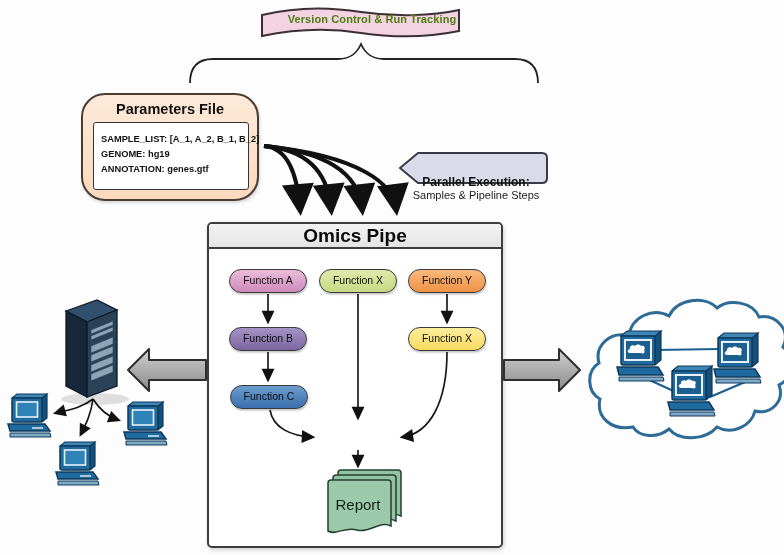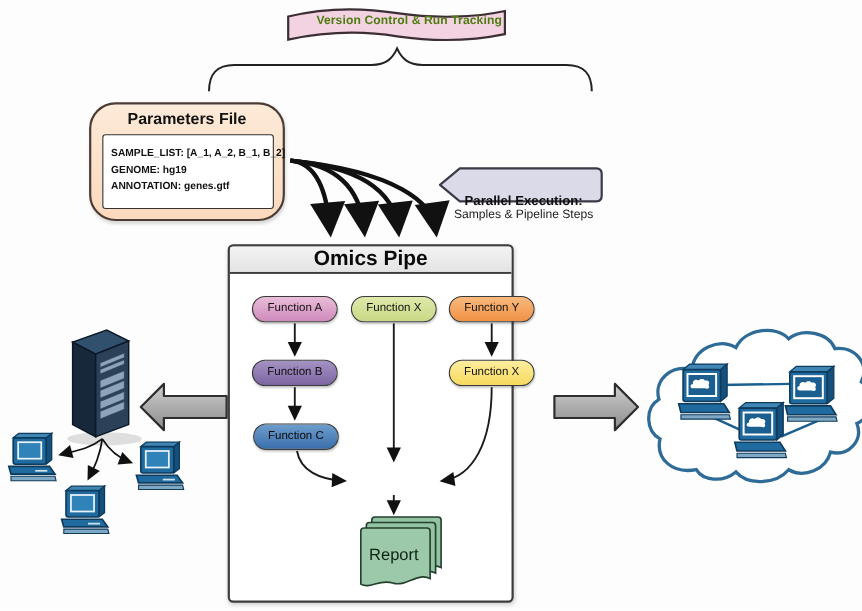--- a/index.html
+++ b/index.html
@@ -17,21 +17,21 @@
   .params-title{position:absolute;left:0;top:6px;width:100%;text-align:center;font-weight:bold;font-size:14.5px;color:#111;}
   .params-inner{position:absolute;left:10px;top:27px;width:154px;height:66px;background:#fff;border:1.5px solid #333;border-radius:3px;}
   .params-lines{position:absolute;left:7px;top:9px;font-size:9.3px;line-height:1.6;color:#111;font-weight:bold;white-space:nowrap;}
 
   
   .parallel-text{left:408px;top:155px;width:136px;height:28px;display:flex;flex-direction:column;justify-content:center;text-align:center;margin-top:20px;}
   .parallel-title{font-weight:bold;font-size:12px;color:#111;line-height:1.15;}
   .parallel-sub{font-size:11px;color:#222;line-height:1.2;}
 
   
-  .omics-box{left:207px;top:222px;width:260px;height:326px;background:#ffffff;border:2px solid #3d3d3d;border-radius:5px;box-sizing:border-box;box-shadow:1px 2px 4px rgba(0,0,0,.18);}
+  .omics-box{left:207px;top:222px;width:296px;height:326px;background:#ffffff;border:2px solid #3d3d3d;border-radius:5px;box-sizing:border-box;box-shadow:1px 2px 4px rgba(0,0,0,.18);}
   .omics-header{position:absolute;left:0;top:0;width:100%;height:25px;background:linear-gradient(180deg,#f3f3f3,#e4e4e4);
     border-bottom:2px solid #3d3d3d;border-radius:3px 3px 0 0;box-sizing:border-box;text-align:center;font-weight:bold;font-size:19px;line-height:24px;color:#0a0a0a;}
 
   
   .pill{width:78px;height:24px;border:1.5px solid #3a3a3a;border-radius:13px;box-sizing:border-box;
     text-align:center;font-size:10.5px;line-height:21px;color:#111;box-shadow:0.5px 1.5px 2px rgba(0,0,0,.25);}
   .pill-a {background:linear-gradient(180deg,#eabdd9,#cf8abc);}
   .pill-xg{background:linear-gradient(180deg,#dfe9ab,#c8d985);}
   .pill-y {background:linear-gradient(180deg,#f9ba7d,#f09145);}
   .pill-b {background:linear-gradient(180deg,#a593c4,#7c65a1);color:#0d0d0d;}

